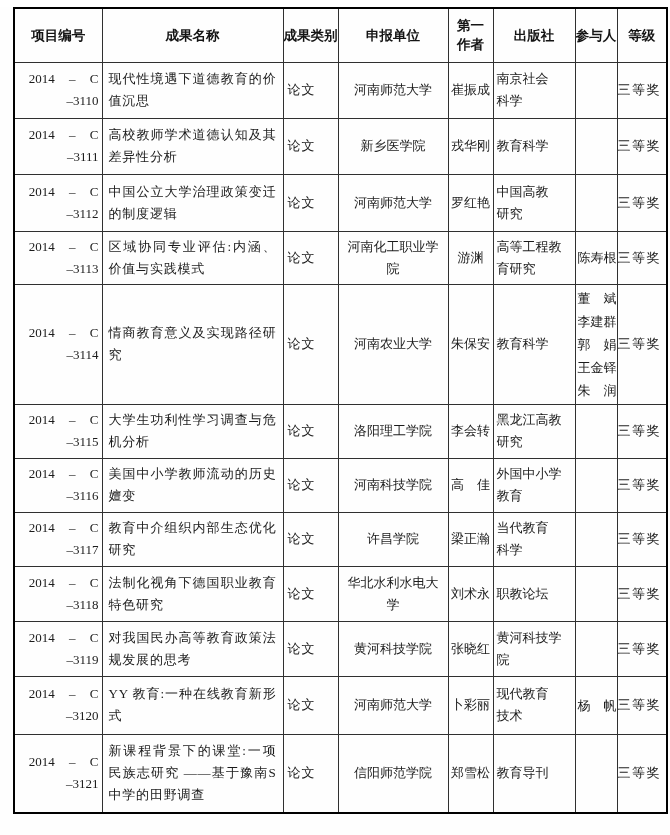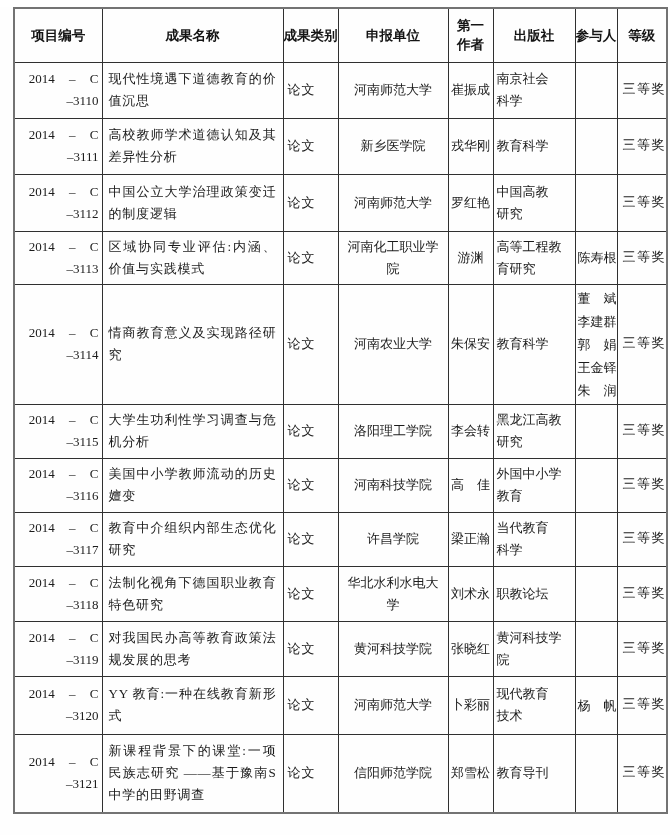--- a/index.html
+++ b/index.html
@@ -1,36 +1,36 @@
 <!DOCTYPE html>
 <html><head>
 <meta charset="utf-8">
 <style>
   html,body{margin:0;padding:0;background:#ffffff;}
   body{width:670px;height:835px;overflow:hidden;
        font-family:"Liberation Serif","DejaVu Serif",serif;color:#1b1b1b;}
   .page{position:relative;width:670px;height:835px;background:#fefefe;}
   table.results{border-collapse:collapse;table-layout:fixed;width:653px;
-       margin:7px 0 0 13px;border:2px solid #737373;}
+       margin:7px 0 0 13px;border:2px solid #000000;}
   th,td{border:1px solid #303030;vertical-align:middle;overflow:hidden;
        padding:2px 4px;}
   th{font-family:"Liberation Sans","DejaVu Sans",sans-serif;font-weight:bold;
      font-size:13.5px;text-align:center;white-space:pre-line;line-height:19px;
      color:#141414;padding:2px 0;}
   td{font-size:13px;line-height:22px;}
   
   td.i{white-space:pre-line;text-align:right;padding:2px 3px 2px 8px;
        word-spacing:11px;font-size:13px;}
   td.n{text-align:justify;padding:2px 6px;letter-spacing:0.8px;}
   td.c{text-align:left;letter-spacing:1px;}
   td.u{text-align:center;padding:2px 4px;}
   td.a{text-align:center;padding:2px 0;margin-left:39px;}
   td.p{white-space:pre-line;text-align:left;padding:2px 3px;}
   td.t{white-space:pre-line;text-align:center;padding:2px 0 2px 2px;line-height:23px;}
-  td.g{text-align:right;padding:2px 0;letter-spacing:1.5px;font-family:Liberation Mono, monospace;}
+  td.g{text-align:left;padding:2px 0;letter-spacing:1.5px;}
 </style>
 </head>
 <body>
 
 <div class="page">
   <table class="results">
     <colgroup>
       <col style="width:88px">
         <col style="width:181px">
         <col style="width:55px">

